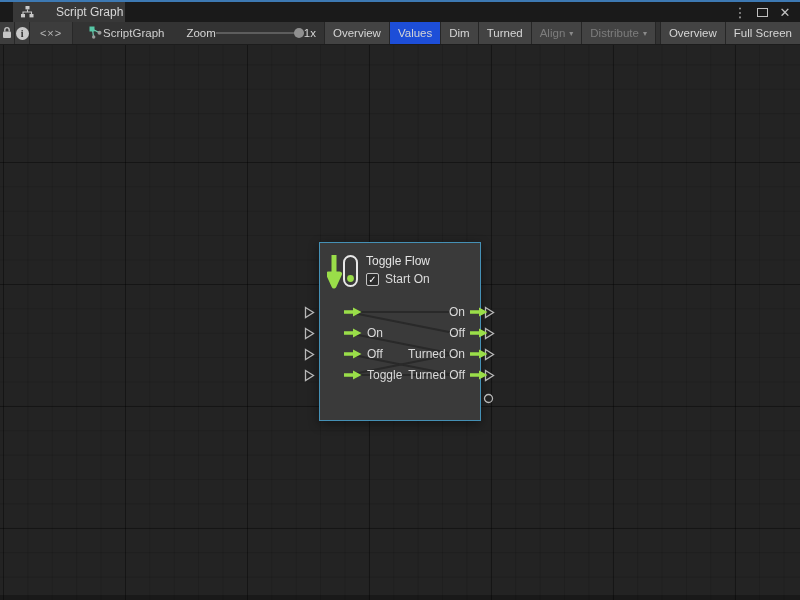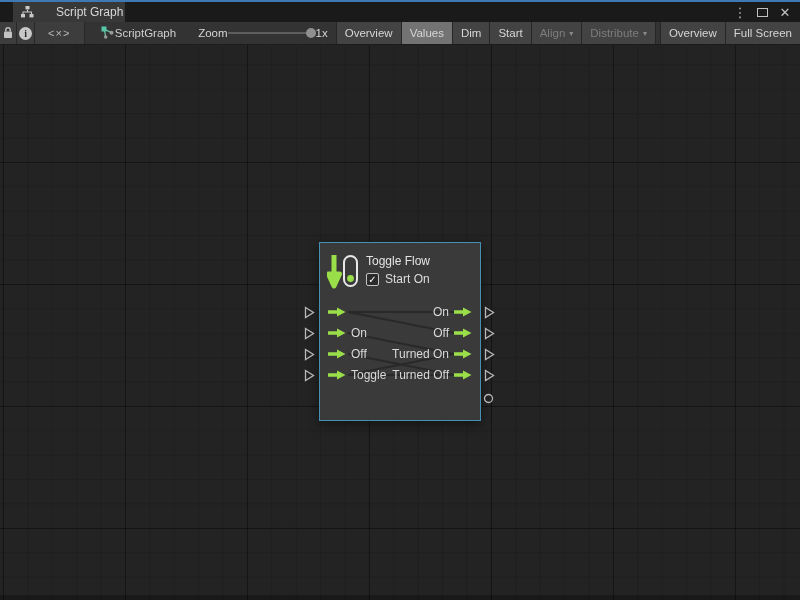--- a/index.html
+++ b/index.html
@@ -29,21 +29,21 @@
   .tbtn.code-btn { width:70px; color:#b9b9b9; font-size:11px; letter-spacing:1px; }
   .graph-label { display:flex; align-items:center; gap:0; padding:0 14px 0 16px;
                  color:#cfcfcf; }
   .zoom-group { display:flex; align-items:center; padding:0 8px; }
   .zoom-track { position:relative; width:88px; height:2px; background:#5d5d5d; }
   .zoom-knob { position:absolute; right:0; top:-4px; width:10px; height:10px;
                border-radius:50%; background:#8f8f8f; }
   .right-btns { margin-left:auto; display:flex; align-items:stretch; }
   .rbtn { display:flex; align-items:center; gap:4px; padding:0 8px;
           background:#434343; border-left:1px solid #262626; white-space:nowrap; }
-  .rbtn.active { background:#737373; }
+  .rbtn.active { background:#1d4ed8; }
   .rbtn.disabled { color:#7d7d7d;text-align:center; }
   .rbtn .dd { font-size:8px; color:#8a8a8a; }
   .gap { width:5px; background:#333333; border-left:1px solid #262626; }
 
   
   .canvas { position:relative; width:800px; height:555px; background-color:#232323;
     background-image:
       linear-gradient(to right, rgba(0,0,0,0.32) 1px, transparent 1px),
       linear-gradient(to bottom, rgba(0,0,0,0.32) 1px, transparent 1px),
       linear-gradient(to right, rgba(0,0,0,0.13) 1px, transparent 1px),
@@ -61,21 +61,21 @@
   .header-text { margin-left:7px; }
   .node-title { color:#e4e4e4; font-size:12px; line-height:14px; padding-top:3px; }
   .toggle-row { display:flex; align-items:center; gap:6px; margin-top:4px; }
   .checkbox { width:13px; height:13px; background:#2b2b2b; border:1px solid #c4c4c4;
               border-radius:2px; color:#ffffff; font-size:10px; line-height:11px;
               text-align:center; }
   .toggle-label { color:#dcdcdc; font-size:12px;text-align:right; }
 
   .relations { position:absolute; left:0; top:0; z-index:1; }
 
-  .ports { position:absolute; left:0; top:58px; width:100%; z-index:2; }
+  .ports { position:absolute; left:16px; top:58px; width:100%; z-index:2; }
   .port-row { display:flex; align-items:center; height:21px; }
   .pin { display:flex; align-items:center; gap:5px; }
   .pin-left { margin-left:8px; }
   .pin-right { margin-left:auto; margin-right:8px; flex-direction:row; }
   .port-label { color:#d9d9d9; font-size:12px; white-space:nowrap; }
   .arrow svg { display:block; }
   .value-dot { width:11px; height:11px; border-radius:50%; background:#b48ede; }
 
   
   .conn { position:absolute; }
@@ -143,21 +143,21 @@
       <div class="rbtn">
         <span>Overview</span>
       </div>
       <div class="rbtn active">
         <span>Values</span>
       </div>
       <div class="rbtn">
         <span>Dim</span>
       </div>
       <div class="rbtn">
-        <span>Start</span>
+        <span>Turned</span>
       </div>
       <div class="rbtn disabled">
         <span>Align</span>
         <span class="dd">▾</span>
       </div>
       <div class="rbtn disabled">
         <span>Distribute</span>
         <span class="dd">▾</span>
       </div>
       <div class="gap"></div>

